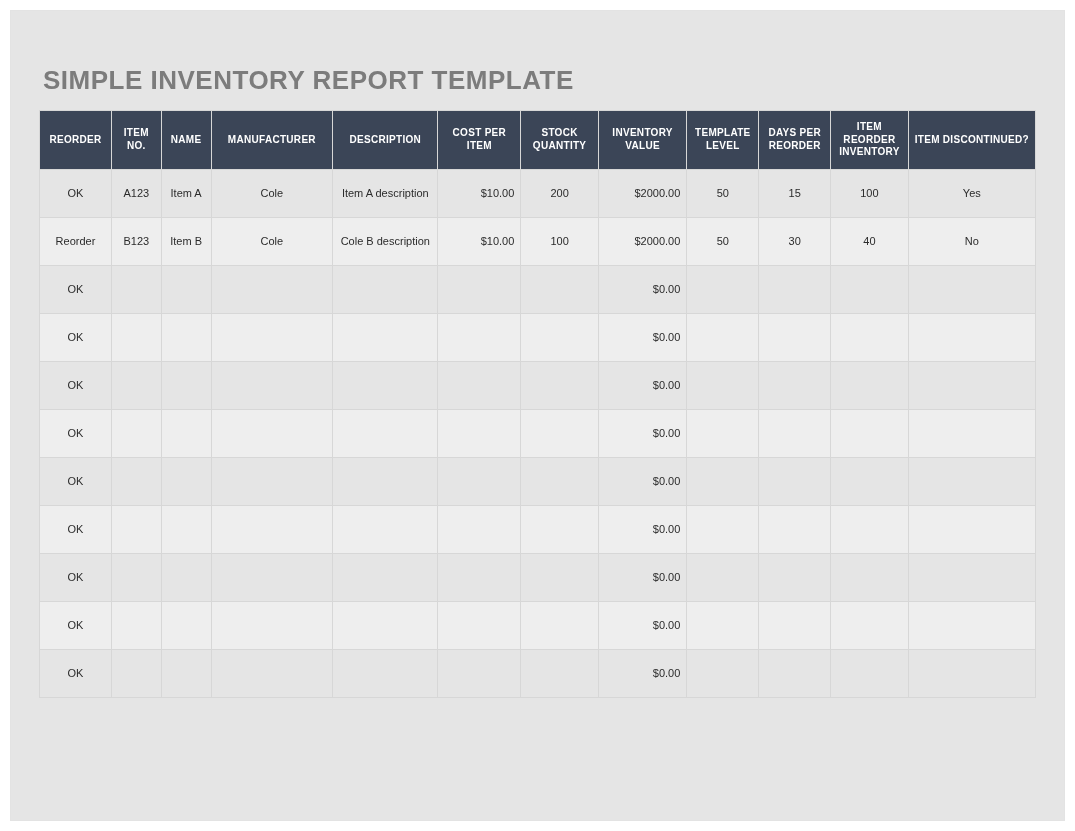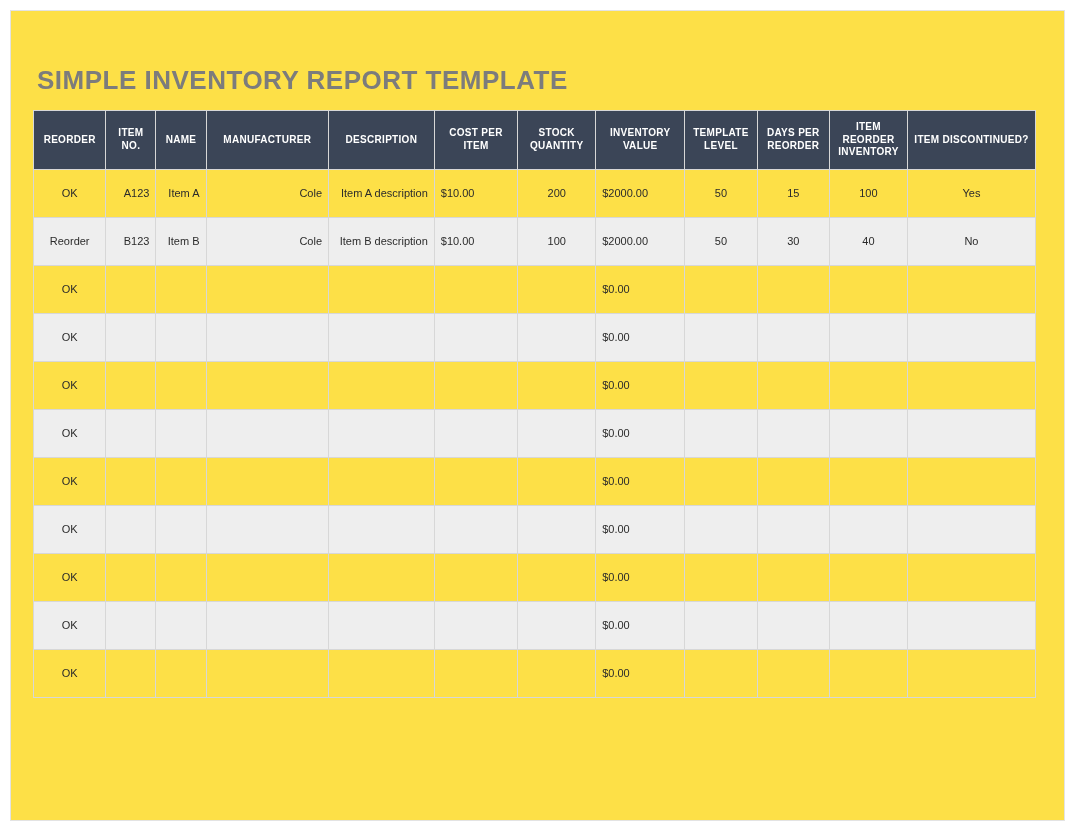--- a/index.html
+++ b/index.html
@@ -13,22 +13,22 @@
     width: 1075px;
     height: 831px;
     padding: 10px;
     background: #ffffff;
   }
   .sheet {
     box-sizing: border-box;
     width: 100%;
     height: 100%;
     border: 1px solid #e3e3e3;
-    background: #fde047;
-    padding: 54px 28px 28px 22px;
+    background: #e5e5e5;
+    padding: 54px 28px 28px 28px;
   }
   h1.title {
     margin: 0 0 14px 4px;
     font-size: 26px;
     font-weight: 700;
     letter-spacing: 0.5px;
     color: #7c7c7c;
     font-family: "Century Gothic", "Segoe UI", Arial, sans-serif;
   }
   table.inv {
@@ -61,22 +61,22 @@
     font-family: "Century Gothic", "Segoe UI", Arial, sans-serif;
     font-size: 11px;
     line-height: 1.3;
     overflow: hidden;
     word-wrap: break-word;
   }
   table.inv tbody tr:nth-child(even) td {
     background: #eeeeee;
   }
   .c-center { text-align: center; }
-  .c-left   { text-align: right; }
-  .c-right  { text-align: left; }
+  .c-left   { text-align: center; }
+  .c-right  { text-align: right; }
 
   
   col.col-reorder   { width: 65px; }
   col.col-itemno    { width: 45px; }
   col.col-name      { width: 45px; }
   col.col-mfr       { width: 110px; }
   col.col-desc      { width: 95px; }
   col.col-cost      { width: 75px; }
   col.col-stock     { width: 70px; }
   col.col-invval    { width: 80px; }
@@ -137,21 +137,21 @@
             <td class="c-center">50</td>
             <td class="c-center">15</td>
             <td class="c-center">100</td>
             <td class="c-center">Yes</td>
           </tr>
           <tr>
             <td class="c-center">Reorder</td>
             <td class="c-left">B123</td>
             <td class="c-left">Item B</td>
             <td class="c-left">Cole</td>
-            <td class="c-left">Item B description</td>
+            <td class="c-left">Cole B description</td>
             <td class="c-right">$10.00</td>
             <td class="c-center">100</td>
             <td class="c-right">$2000.00</td>
             <td class="c-center">50</td>
             <td class="c-center">30</td>
             <td class="c-center">40</td>
             <td class="c-center">No</td>
           </tr>
           <tr>
             <td class="c-center">OK</td>

